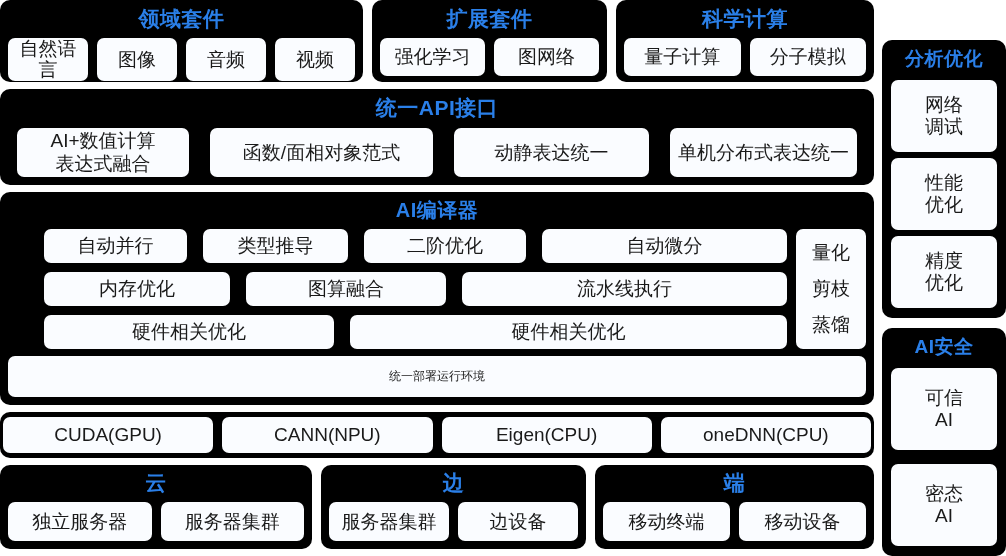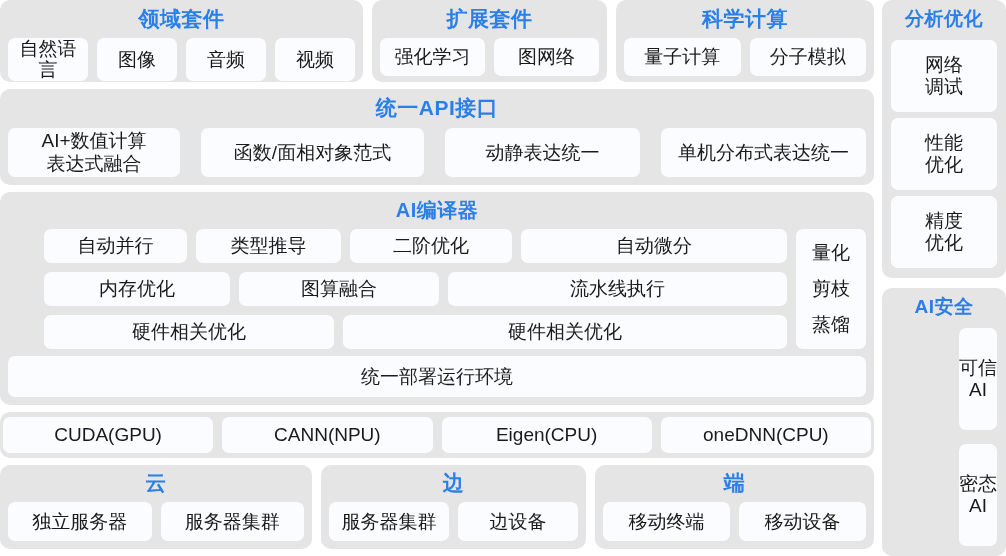--- a/index.html
+++ b/index.html
@@ -18,21 +18,21 @@
     width: 1006px;
     height: 556px;
     box-sizing: border-box;
     display: flex;
     gap: 8px;
     padding: 0;
   }
 
   
   .panel {
-    background: #e5e5e5;
+    background: #000000;
     border-radius: 10px;
     box-sizing: border-box;
   }
   .panel-title {
     color: #2a7fe8;
     font-weight: bold;
     text-align: center;
     letter-spacing: .5px;
   }
   .card {
@@ -81,20 +81,21 @@
   #suite-domain { width: 363px; }
   #suite-ext    { width: 235px; justify-content: space-between; }
   #suite-sci    { width: 258px; }
 
   
   #api-panel {
     height: 96px;
     padding: 3px 8px 8px 8px;
     display: flex;
     flex-direction: column;
+    align-items: center;
   }
   #api-panel .panel-title { font-size: 21px; margin: 2px 0 6px 0; }
   .api-items { display: flex; gap: 21px; flex: 1; }
   .api-items .card { font-size: 19px; padding: 0 8px; }
   .api-items .card:nth-child(1) { width: 172px; line-height: 1.2; }
   .api-items .card:nth-child(2) { width: 223px; }
   .api-items .card:nth-child(3) { width: 195px; }
   .api-items .card:nth-child(4) { flex: 1; }
 
   
@@ -111,21 +112,21 @@
     flex: 1;
     min-height: 0;
   }
   .compiler-main {
     flex: 1;
     display: flex;
     flex-direction: column;
     gap: 9px;
     min-width: 0;
   }
-  .compiler-line { display: flex; gap: 9px; flex: 1; padding-left: 36px; }
+  .compiler-line { display: flex; gap: 16px; flex: 1; padding-left: 36px; }
   .compiler-line .card { font-size: 19px; padding: 0 4px; }
   .cl1 .card:nth-child(1) { width: 143px; }
   .cl1 .card:nth-child(2) { width: 145px; }
   .cl1 .card:nth-child(3) { width: 162px; }
   .cl1 .card:nth-child(4) { flex: 1; }
   .cl2 .card:nth-child(1) { width: 186px; }
   .cl2 .card:nth-child(2) { width: 200px; }
   .cl2 .card:nth-child(3) { flex: 1; }
   .cl3 .card:nth-child(1) { width: 290px; }
   .cl3 .card:nth-child(2) { flex: 1; }
@@ -177,21 +178,21 @@
     flex: 1;
     display: flex;
     align-items: center;
     justify-content: center;
   }
 
   
   #deploy-card {
     height: 41px;
     margin-top: 7px;
-    font-size: 19px;
+    font-size: 12px;
   }
 
   
   #hw-panel {
     height: 46px;
     padding: 5px 3px;
     display: flex;
     gap: 9px;
     align-items: stretch;
   }
@@ -233,23 +234,23 @@
     flex-direction: column;
     gap: 6px;
     flex: 1;
   }
   .side-items .card {
     flex: 1;
     font-size: 19px;
     line-height: 1.18;
     min-height: 44px;
   }
-  #side-analysis { height: 278px; }
+  #side-analysis { height: 278px; margin-top: 40px; }
   #side-security { flex: 1; }
-  #side-security .side-items { gap: 14px; align-items: flex-end; }
+  #side-security .side-items { gap: 14px; }
 </style>
 </head>
 <body>
 
 <div id="root">
 
   <div id="left">
 
     <div class="suite-row">
 

